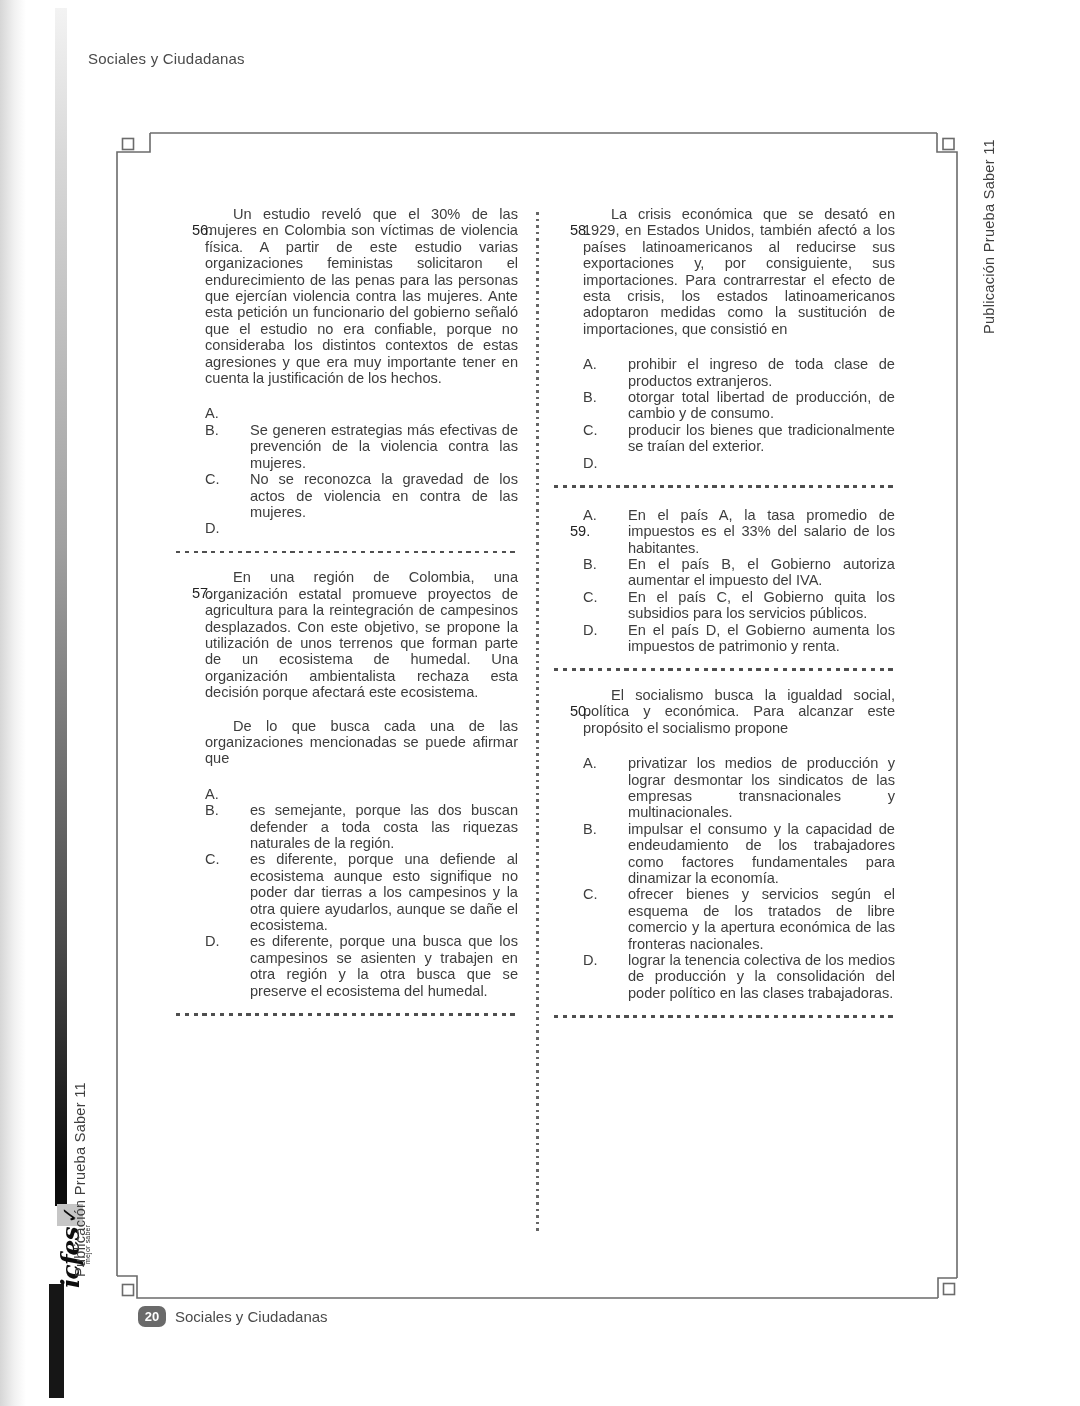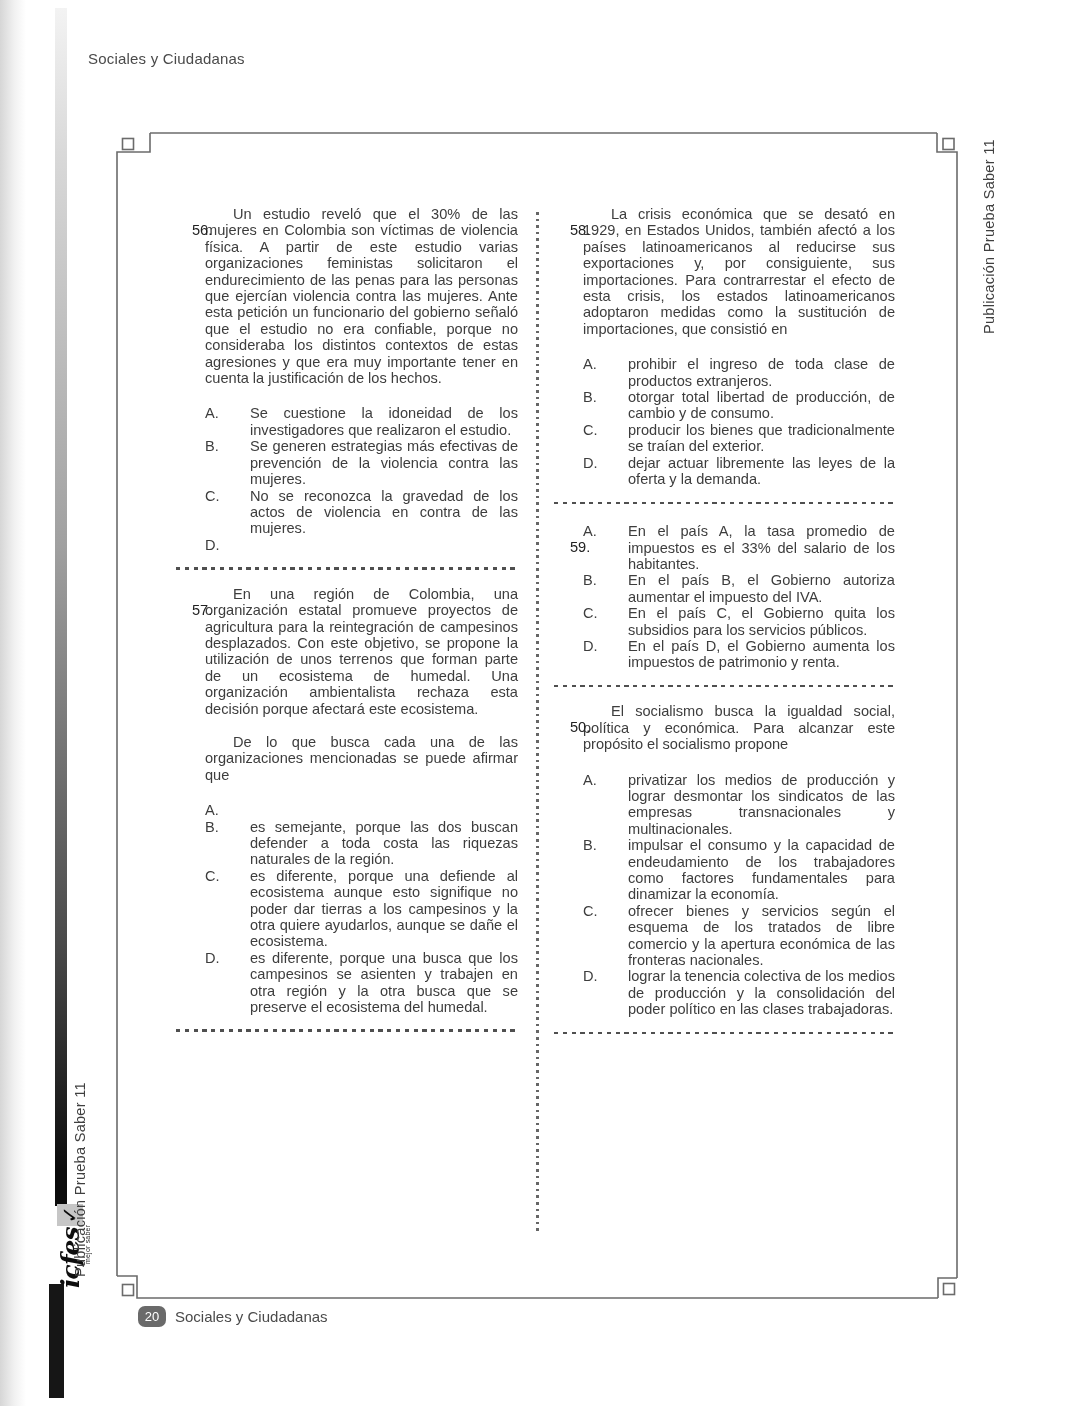--- a/index.html
+++ b/index.html
@@ -63,21 +63,21 @@
   }
   .mid-divider{
     position:absolute;left:536px;top:212px;width:2.6px;height:1022px;
     background:repeating-linear-gradient(180deg,#666 0 2.6px,transparent 2.6px 6.6px);
   }
   
   .footer{position:absolute;left:138px;top:1306px;display:flex;align-items:center;}
   .page-badge{
     display:inline-flex;align-items:center;justify-content:center;
     width:28px;height:21px;border-radius:7px;background:#6a6a6a;color:#ffffff;
-    font-weight:normal;font-size:13px;
+    font-weight:bold;font-size:13px;
   }
   .footer-label{margin-left:9px;font-size:15px;color:#4a4a4a;}
 </style>
 </head>
 <body>
 
 <div class="page">
 
   <div class="edge-shade"></div>
 
@@ -110,21 +110,20 @@
   <div class="bar-bottom"></div>
   <div class="side-label left">Publicación Prueba Saber 11</div>
 
   <div class="col col-left" id="col-left">
       <div class="question">
         <span class="qnum">56.</span>
         <p class="qpara">Un estudio reveló que el 30% de las mujeres en Colombia son víctimas de violencia física. A partir de este estudio varias organizaciones feministas solicitaron el endurecimiento de las penas para las personas que ejercían violencia contra las mujeres. Ante esta petición un funcionario del gobierno señaló que el estudio no era confiable, porque no consideraba los distintos contextos de estas agresiones y que era muy importante tener en cuenta la justificación de los hechos.</p>
         <div class="opts">
           <div class="option">
             <span class="opt-letter">A.</span>
-            <span class="opt-text">Se cuestione la idoneidad de los investigadores que realizaron el estudio.</span>
           </div>
           <div class="option">
             <span class="opt-letter">B.</span>
             <span class="opt-text">Se generen estrategias más efectivas de prevención de la violencia contra las mujeres.</span>
           </div>
           <div class="option">
             <span class="opt-letter">C.</span>
             <span class="opt-text">No se reconozca la gravedad de los actos de violencia en contra de las mujeres.</span>
           </div>
           <div class="option">
@@ -169,21 +168,20 @@
           <div class="option">
             <span class="opt-letter">B.</span>
             <span class="opt-text">otorgar total libertad de producción, de cambio y de consumo.</span>
           </div>
           <div class="option">
             <span class="opt-letter">C.</span>
             <span class="opt-text">producir los bienes que tradicionalmente se traían del exterior.</span>
           </div>
           <div class="option">
             <span class="opt-letter">D.</span>
-            <span class="opt-text">dejar actuar libremente las leyes de la oferta y la demanda.</span>
           </div>
         </div>
       </div>
       <div class="sep"></div>
       <div class="question">
         <span class="qnum">59.</span>
         <div class="opts">
           <div class="option">
             <span class="opt-letter">A.</span>
             <span class="opt-text">En el país A, la tasa promedio de impuestos es el 33% del salario de los habitantes.</span>

